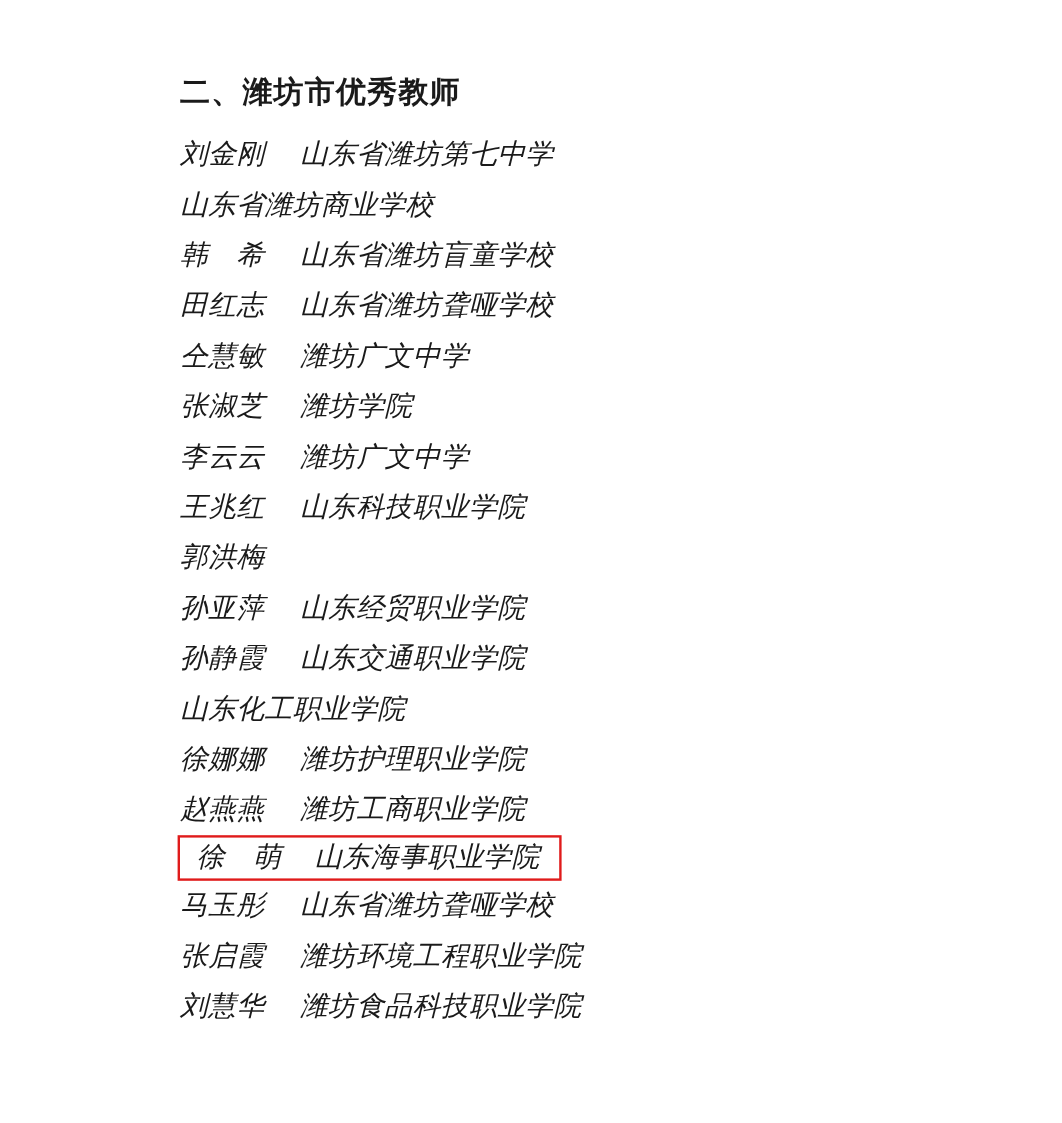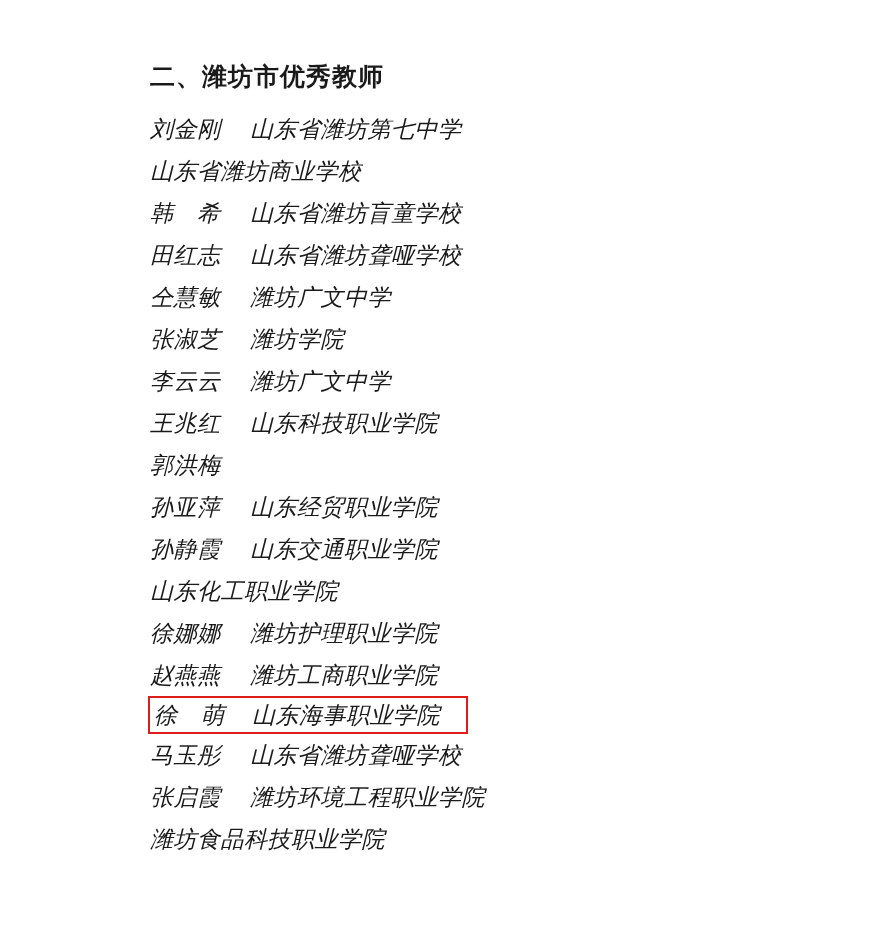--- a/index.html
+++ b/index.html
@@ -61,21 +61,21 @@
     border: 2px solid #e01b1b;
     margin-left: 148px;
     padding-left: 0px;
     height: 38px;
     line-height: 34px;
     width: 320px;
   }
   .entry.highlighted .name {
     width: 98px;
     flex: 0 0 98px;
-    padding-left: 4px;
+    padding-left: 14px;
   }
 </style>
 </head>
 <body>
 
 <div class="page">
   <h2 class="section-title">二、潍坊市优秀教师</h2>
   <ul class="entry-list">
       <li class="entry">
         <span class="name">刘金刚</span>
@@ -136,16 +136,17 @@
       </li>
       <li class="entry">
         <span class="name">马玉彤</span>
         <span class="org">山东省潍坊聋哑学校</span>
       </li>
       <li class="entry">
         <span class="name">张启霞</span>
         <span class="org">潍坊环境工程职业学院</span>
       </li>
       <li class="entry">
+        <span class="name">刘慧华</span>
         <span class="org">潍坊食品科技职业学院</span>
       </li>
     </ul>
 </div>
 
 </body></html>

